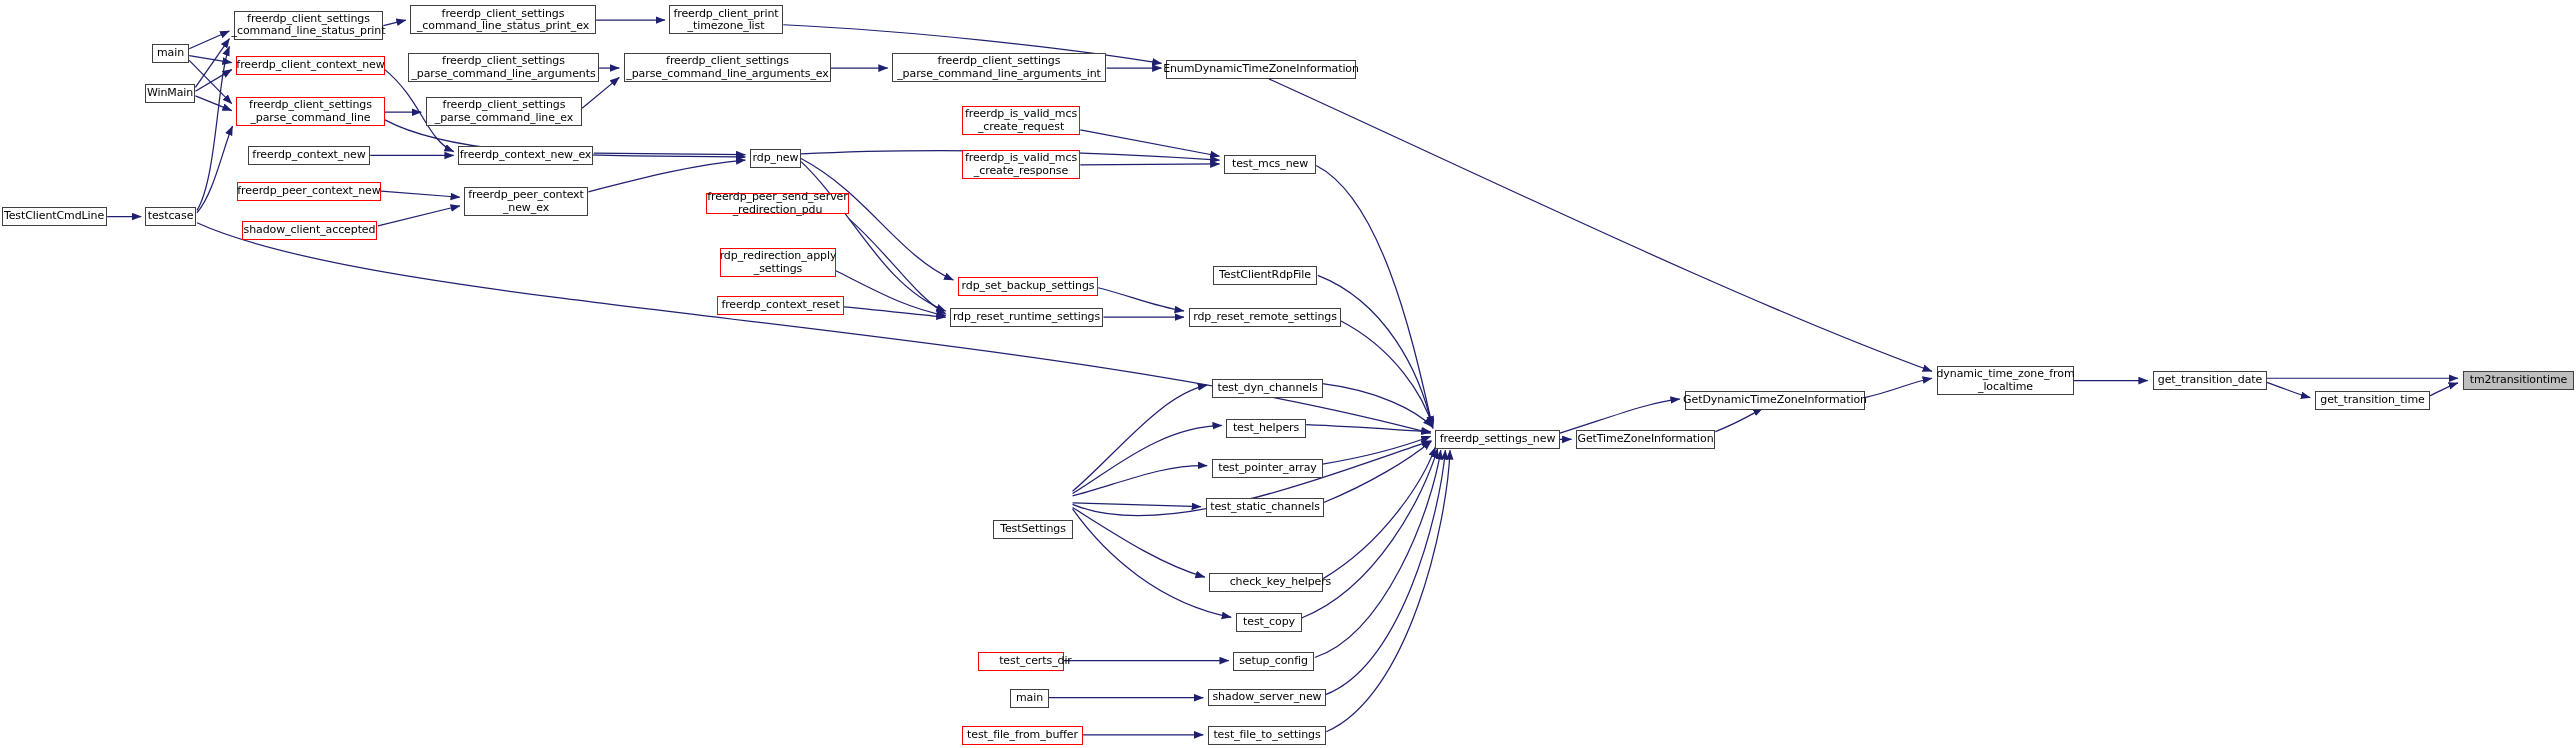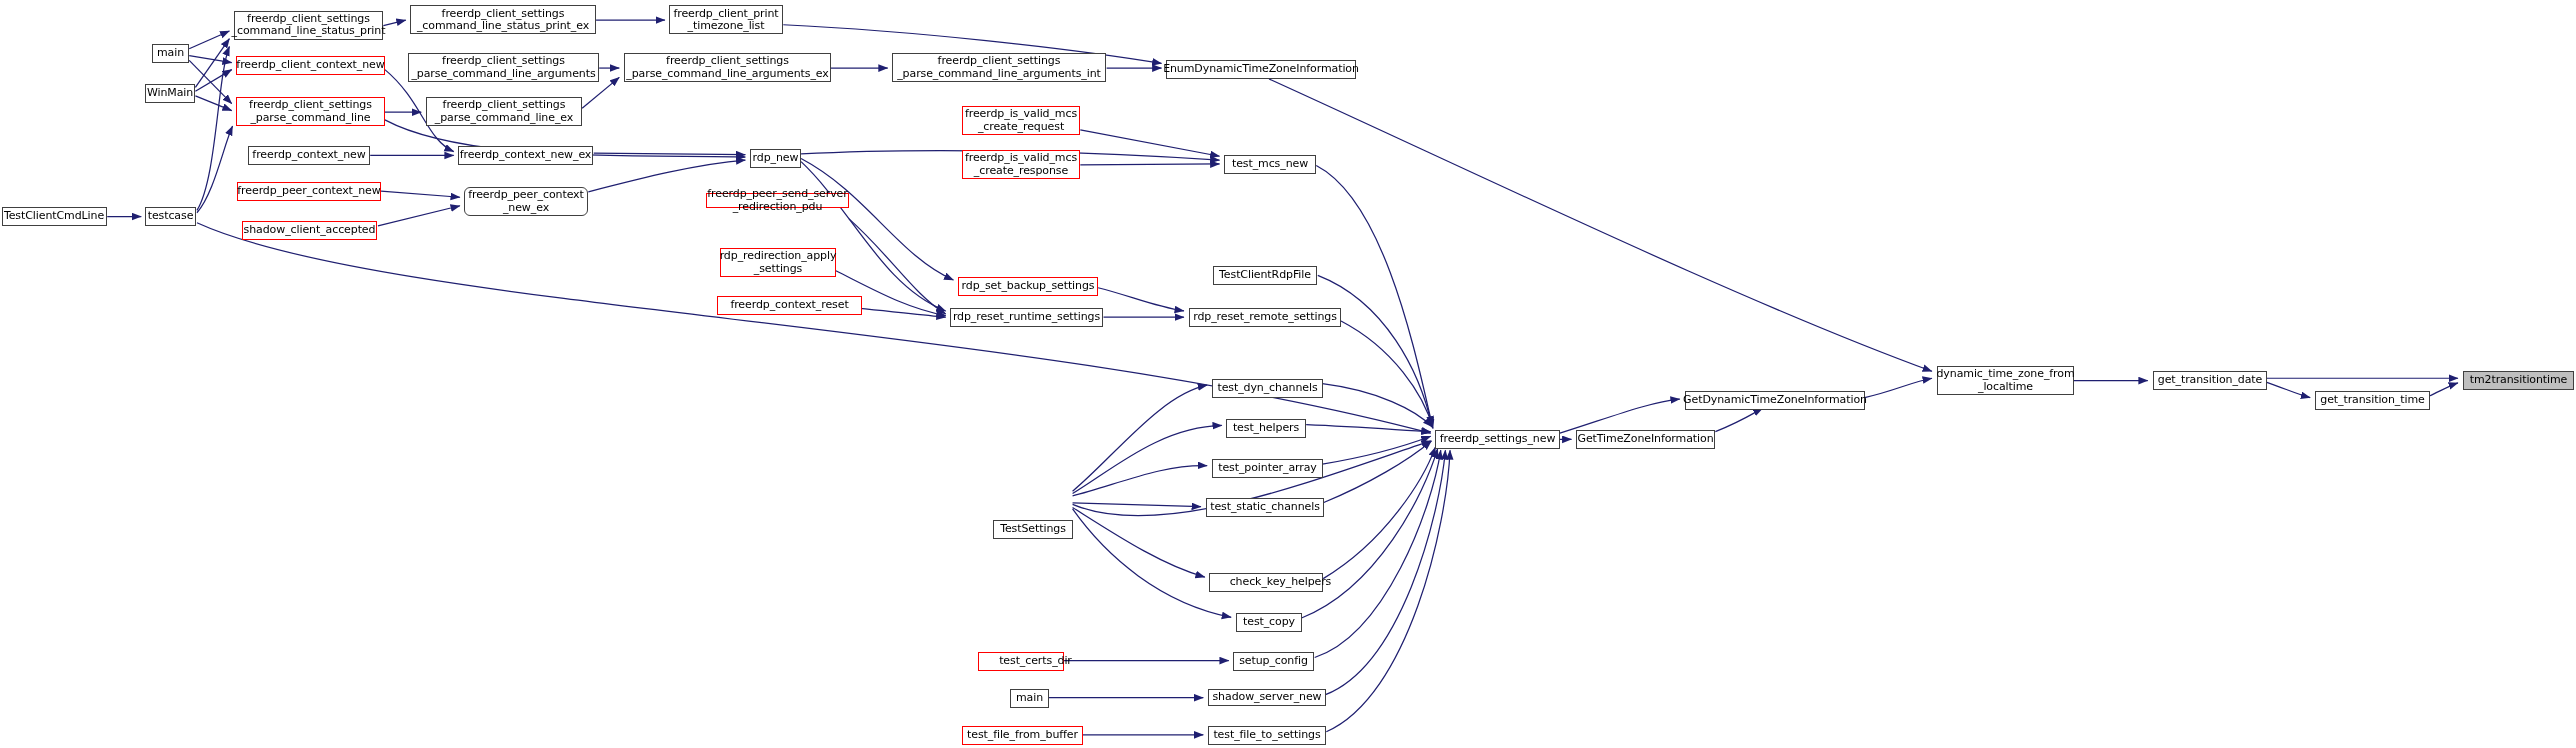--- a/index.html
+++ b/index.html
@@ -123,40 +123,40 @@
       <div class="node" style="left: 248px; top: 146px; width: 122px; height: 18.6px;">freerdp_context_new</div>
       <div class="node red" style="left: 237px; top: 182px; width: 144px; height: 18.6px;">freerdp_peer_context_new</div>
       <div class="node red" style="left: 242px; top: 221px; width: 135px; height: 18.6px;">shadow_client_accepted</div>
       <div class="node" style="left: 410px; top: 5.4px; width: 186px; height: 29px;">freerdp_client_settings
 _command_line_status_print_ex</div>
       <div class="node" style="left: 408px; top: 53px; width: 191px; height: 29px;">freerdp_client_settings
 _parse_command_line_arguments</div>
       <div class="node" style="left: 426px; top: 97px; width: 156px; height: 29px;">freerdp_client_settings
 _parse_command_line_ex</div>
       <div class="node" style="left: 458px; top: 146px; width: 135px; height: 18.6px;">freerdp_context_new_ex</div>
-      <div class="node" style="left: 464px; top: 187px; width: 124px; height: 29px; border-radius: 6px;">freerdp_peer_context
+      <div class="node" style="left: 464px; top: 187px; width: 124px; height: 29px;">freerdp_peer_context
 _new_ex</div>
       <div class="node" style="left: 669px; top: 5.4px; width: 114px; height: 29px;">freerdp_client_print
 _timezone_list</div>
       <div class="node" style="left: 624px; top: 53px; width: 207px; height: 29px;">freerdp_client_settings
 _parse_command_line_arguments_ex</div>
       <div class="node" style="left: 892px; top: 53px; width: 214px; height: 29px;">freerdp_client_settings
 _parse_command_line_arguments_int</div>
       <div class="node" style="left: 1166px; top: 60px; width: 190px; height: 18.6px;">EnumDynamicTimeZoneInformation</div>
       <div class="node" style="left: 750px; top: 149px; width: 51px; height: 18.6px;">rdp_new</div>
       <div class="node red" style="left: 962px; top: 106px; width: 118px; height: 29px;">freerdp_is_valid_mcs
 _create_request</div>
       <div class="node red" style="left: 962px; top: 150px; width: 118px; height: 29px;">freerdp_is_valid_mcs
 _create_response</div>
       <div class="node" style="left: 1224px; top: 155px; width: 92px; height: 18.6px;">test_mcs_new</div>
-      <div class="node red" style="left: 706px; top: 193px; width: 143px; height: 15px;">freerdp_peer_send_server
+      <div class="node red" style="left: 706px; top: 193px; width: 143px; height: 21px;">freerdp_peer_send_server
 _redirection_pdu</div>
       <div class="node red" style="left: 720px; top: 248px; width: 116px; height: 29px;">rdp_redirection_apply
 _settings</div>
-      <div class="node red" style="left: 717px; top: 296px; width: 145px; height: 18.6px;">freerdp_context_reset</div>
+      <div class="node red" style="left: 717px; top: 296px; width: 127px; height: 18.6px;">freerdp_context_reset</div>
       <div class="node red" style="left: 958px; top: 277px; width: 140px; height: 18.6px;">rdp_set_backup_settings</div>
       <div class="node" style="left: 950px; top: 308px; width: 153px; height: 18.6px;">rdp_reset_runtime_settings</div>
       <div class="node" style="left: 1213px; top: 266px; width: 104px; height: 18.6px;">TestClientRdpFile</div>
       <div class="node" style="left: 1189px; top: 308px; width: 152px; height: 18.6px;">rdp_reset_remote_settings</div>
       <div class="node" style="left: 993px; top: 488px; width: 80px; height: 18.6px; margin-top: 32px;">TestSettings</div>
       <div class="node" style="left: 1212px; top: 379px; width: 111px; height: 18.6px;">test_dyn_channels</div>
       <div class="node" style="left: 1226px; top: 419px; width: 80px; height: 18.6px;">test_helpers</div>
       <div class="node" style="left: 1212px; top: 459px; width: 111px; height: 18.6px;">test_pointer_array</div>
       <div class="node" style="left: 1206px; top: 498px; width: 118px; height: 18.6px;">test_static_channels</div>
       <div class="node" style="left: 1209px; top: 573px; width: 114px; height: 18.6px; padding-left: 32px;">check_key_helpers</div>

